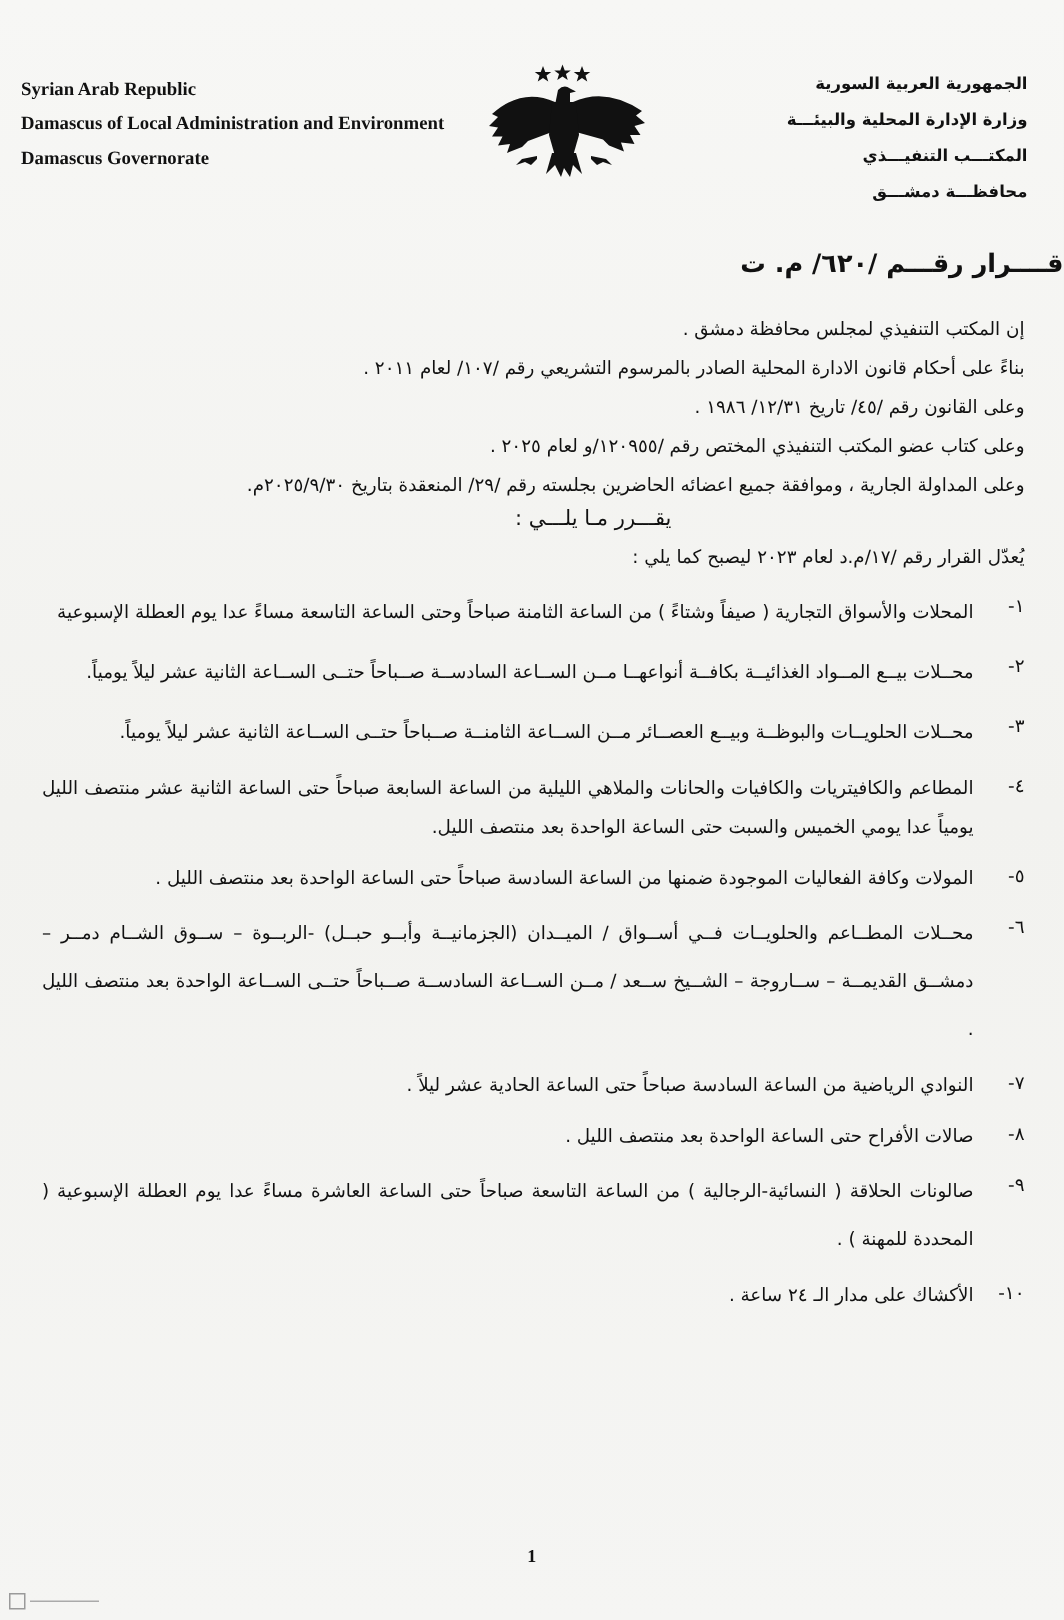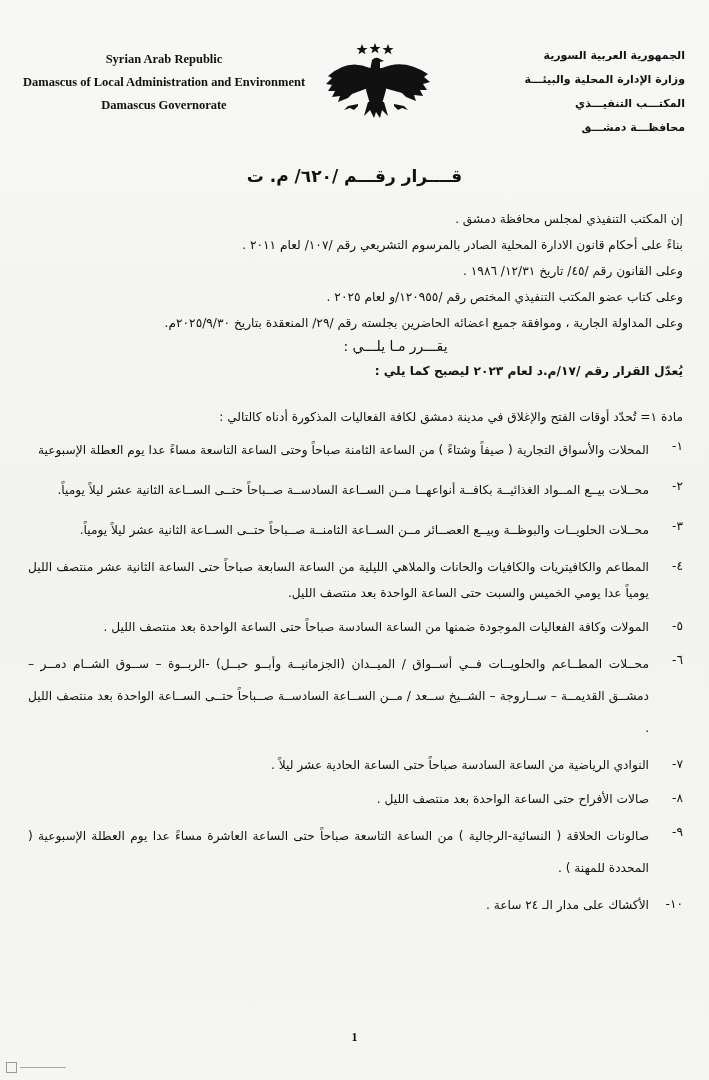--- a/index.html
+++ b/index.html
@@ -19,21 +19,21 @@
     position: absolute;
     inset: 0;
     background: linear-gradient(180deg, #f7f7f5 0%, #f2f2ef 50%, #f5f5f3 100%);
   }
   
   .hdr-en {
     position: absolute;
     left: 14px;
     top: 48px;
     width: 300px;
-    text-align: center;
+    text-align: left;
     font-family: "Liberation Serif", serif;
     font-weight: bold;
     font-size: 12.5px;
     line-height: 23px;
   }
   .hdr-en .line { display: block; white-space: nowrap; }
   .hdr-ar {
     position: absolute;
     right: 24px;
     top: 44px;
@@ -52,21 +52,20 @@
     top: 40px;
     width: 120px;
     height: 80px;
   }
   
   .decision-title {
     position: absolute;
     left: 0;
     right: 0;
     top: 166px;
-    text-align: center;
     direction: rtl;
     font-weight: bold;
     font-size: 17px;
     letter-spacing: 0.5px;
   }
   
   .body {
     position: absolute;
     left: 28px;
     right: 26px;
@@ -83,22 +82,22 @@
   }
   .preamble .p { margin-bottom: 4px; }
   .resolves {
     text-align: center;
     font-weight: normal;
     font-size: 14px;
     margin: 4px 0 6px 0;
     padding-left: 80px;
   }
   .amend {
-    font-weight: bold;
-    margin-bottom: 24px;
+    font-weight: normal;
+    margin-bottom: 10px;
   }
   .article {
     margin-bottom: 6px;
   }
   .item {
     display: flex;
     flex-direction: row;
     margin-bottom: 8px;
   }
   .item .num {
@@ -196,21 +195,20 @@
     <div class="preamble">
       <p class="p">إن المكتب التنفيذي لمجلس محافظة دمشق .</p>
       <p class="p">بناءً على أحكام قانون الادارة المحلية الصادر بالمرسوم التشريعي رقم /١٠٧/ لعام ٢٠١١ .</p>
       <p class="p">وعلى القانون رقم /٤٥/ تاريخ ١٢/٣١/ ١٩٨٦ .</p>
       <p class="p">وعلى كتاب عضو المكتب التنفيذي المختص رقم /١٢٠٩٥٥/و لعام ٢٠٢٥ .</p>
       <p class="p">وعلى المداولة الجارية ، وموافقة جميع اعضائه الحاضرين بجلسته رقم /٢٩/ المنعقدة بتاريخ ٢٠٢٥/٩/٣٠م.</p>
     </div>
 
     <div class="resolves">يقـــرر مـا يلـــي :</div>
     <p class="p amend">يُعدّل القرار رقم /١٧/م.د لعام ٢٠٢٣ ليصبح كما يلي :</p>
-    <p class="p article">مادة ١= تُحدّد أوقات الفتح والإغلاق في مدينة دمشق لكافة الفعاليات المذكورة أدناه كالتالي :</p>
 
     <div class="items">
       <div class="item">
         <span class="num">١-</span>
         <span class="txt">المحلات والأسواق التجارية ( صيفاً وشتاءً ) من الساعة الثامنة صباحاً وحتى الساعة التاسعة مساءً عدا يوم العطلة الإسبوعية</span>
       </div>
       <div class="item">
         <span class="num">٢-</span>
         <span class="txt">محــلات بيــع المــواد الغذائيــة بكافــة أنواعهــا مــن الســاعة السادســة صــباحاً حتــى الســاعة الثانية عشر ليلاً يومياً.</span>
       </div>

